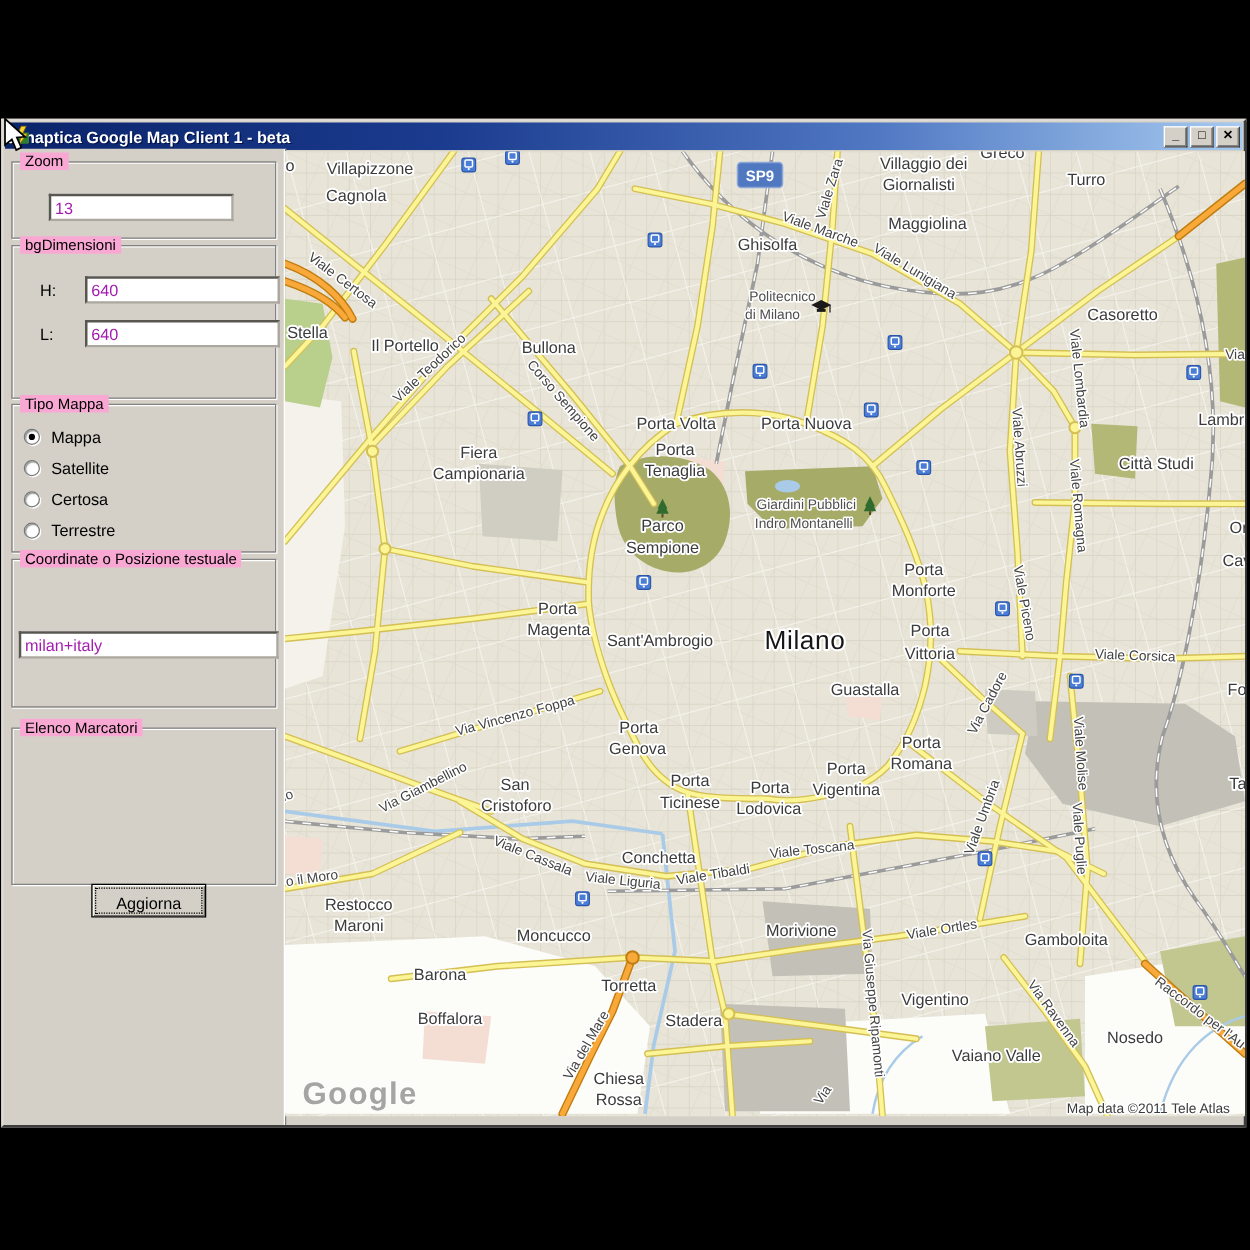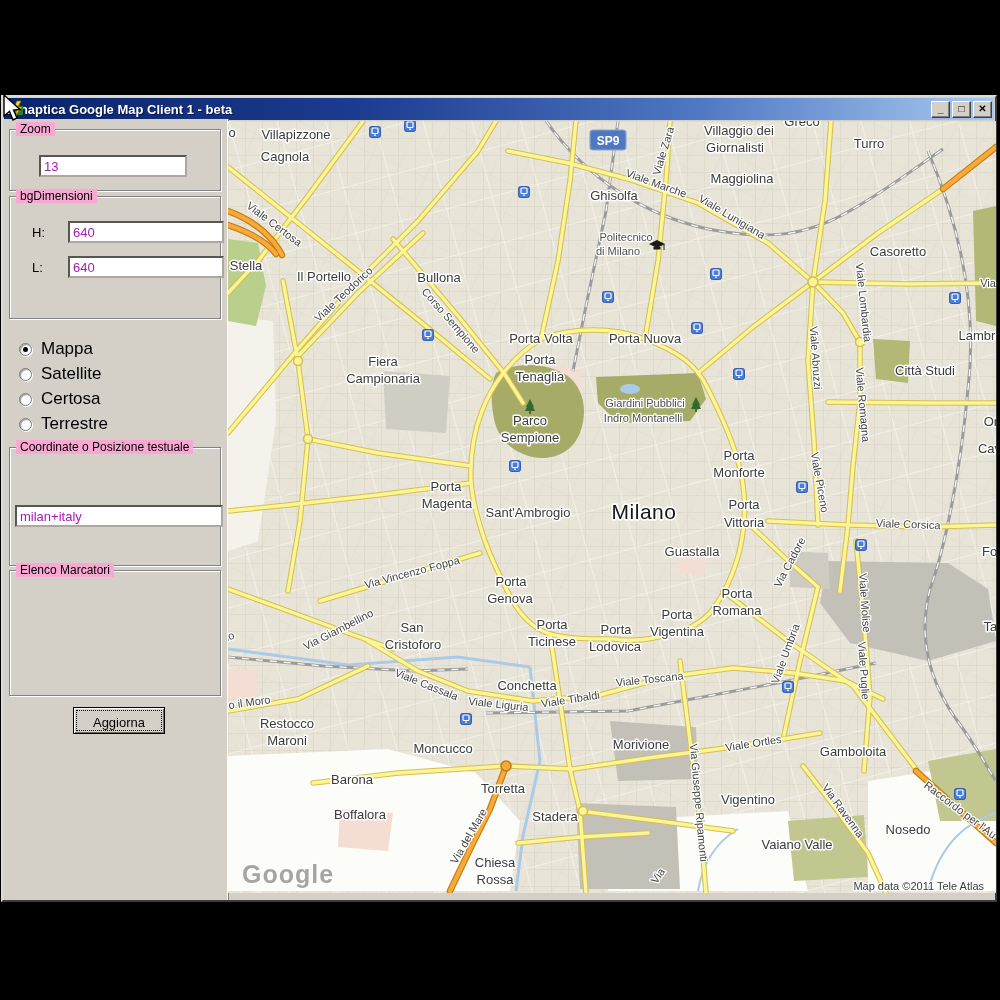--- a/index.html
+++ b/index.html
@@ -18,21 +18,21 @@
   .app-icon{position:absolute;left:3px;top:2px}
   .cursor-svg{position:absolute;left:-1px;top:-3px;z-index:60}
   .sidebar{position:absolute;left:0;top:22px;width:225px;bottom:0;background:#d4d0c8;
            box-shadow:inset -1px 0 0 #fff;border-right:1px solid #808080}
   .grp{position:absolute;left:6px;width:210px;border:1px solid #828282;
        box-shadow:1px 1px 0 #fff,inset 1px 1px 0 #fff}
   .legend{position:absolute;top:-8px;left:6px;background:#f9a8d4;padding:0 4px;font-size:12px;line-height:14px}
   .tin{position:absolute;background:#fff;border:2px inset #aca89f;font-size:13px;
        padding:1px 3px;font-family:"Liberation Sans",sans-serif;color:#a21caf;height:16px;box-sizing:content-box}
   .flabel{position:absolute;font-size:13px}
-  .radio-row{position:absolute;left:16px;display:flex;gap:9px;align-items:center;font-size:17px;height:14px}
+  .radio-row{position:absolute;left:16px;display:flex;gap:9px;align-items:center;font-size:13px;height:14px}
   .radio{width:11px;height:11px;border-radius:50%;background:#fff;border:1px solid #777;
          box-shadow:inset 1px 1px 1px rgba(64,64,64,.55),1px 1px 0 #fff;position:relative}
   .radio.checked::after{content:"";position:absolute;left:3px;top:3px;width:5px;height:5px;border-radius:50%;background:#000}
   .btn{position:absolute;background:#d4d0c8;border:1px solid #000;
        box-shadow:inset 1px 1px 0 #fff,inset -1px -1px 0 #6f6c66;
        font-size:13px;font-family:Liberation Sans, sans-serif;text-align:center;
        outline:1px dotted #000;outline-offset:-4px;cursor:default;padding-top:4px;box-sizing:border-box}
   .map{position:absolute;left:225px;top:24px;width:768px;height:772px;overflow:hidden;background:#e8e5d8}
   svg text{font-family:"Liberation Sans",sans-serif;paint-order:stroke fill;stroke-linejoin:round}
   .lbl-d{font-size:13px;fill:#3b3b3b;stroke:#fff;stroke-width:3px;text-anchor:middle}
@@ -79,20 +79,23 @@
     <input class="tin" style="left: 36px; top: 36px; width: 138px;" readonly="" value="13">
 
     <div class="grp" style="top:77px;height:121px">
       <span class="legend">bgDimensioni</span>
     </div>
     <span class="flabel" style="left:29px;top:106px">H:</span>
     <input class="tin" style="left: 65px; top: 102px; width: 146px;" readonly="" value="640">
     <span class="flabel" style="left:29px;top:141px">L:</span>
     <input class="tin" style="left: 65px; top: 137px; width: 146px;" readonly="" value="640">
 
+    <div class="grp" style="top:204px;height:117px">
+      <span class="legend">Tipo Mappa</span>
+    </div>
     <div class="radio-row" style="top:223px">
       <span class="radio checked"></span>
       <span>Mappa</span>
     </div>
     <div class="radio-row" style="top:248px">
       <span class="radio"></span>
       <span>Satellite</span>
     </div>
     <div class="radio-row" style="top:273px">
       <span class="radio"></span>
@@ -101,21 +104,21 @@
     <div class="radio-row" style="top:298px">
       <span class="radio"></span>
       <span>Terrestre</span>
     </div>
 
     <div class="grp" style="top:328px;height:117px">
       <span class="legend">Coordinate o Posizione testuale</span>
     </div>
     <input class="tin" style="left: 12px; top: 354px; width: 198px; margin-top: 32px;" readonly="" value="milan+italy">
 
-    <div class="grp" style="top:451px;height:124px">
+    <div class="grp" style="top:463px;height:124px">
       <span class="legend">Elenco Marcatori</span>
     </div>
 
     <button class="btn" style="left:70px;top:588px;width:92px;height:27px">Aggiorna</button>
   </div>
 
   <div class="map">
     <svg width="768" height="772" viewBox="0 0 768 772">
       <defs>
         <pattern id="g1" width="17" height="17" patternUnits="userSpaceOnUse">

